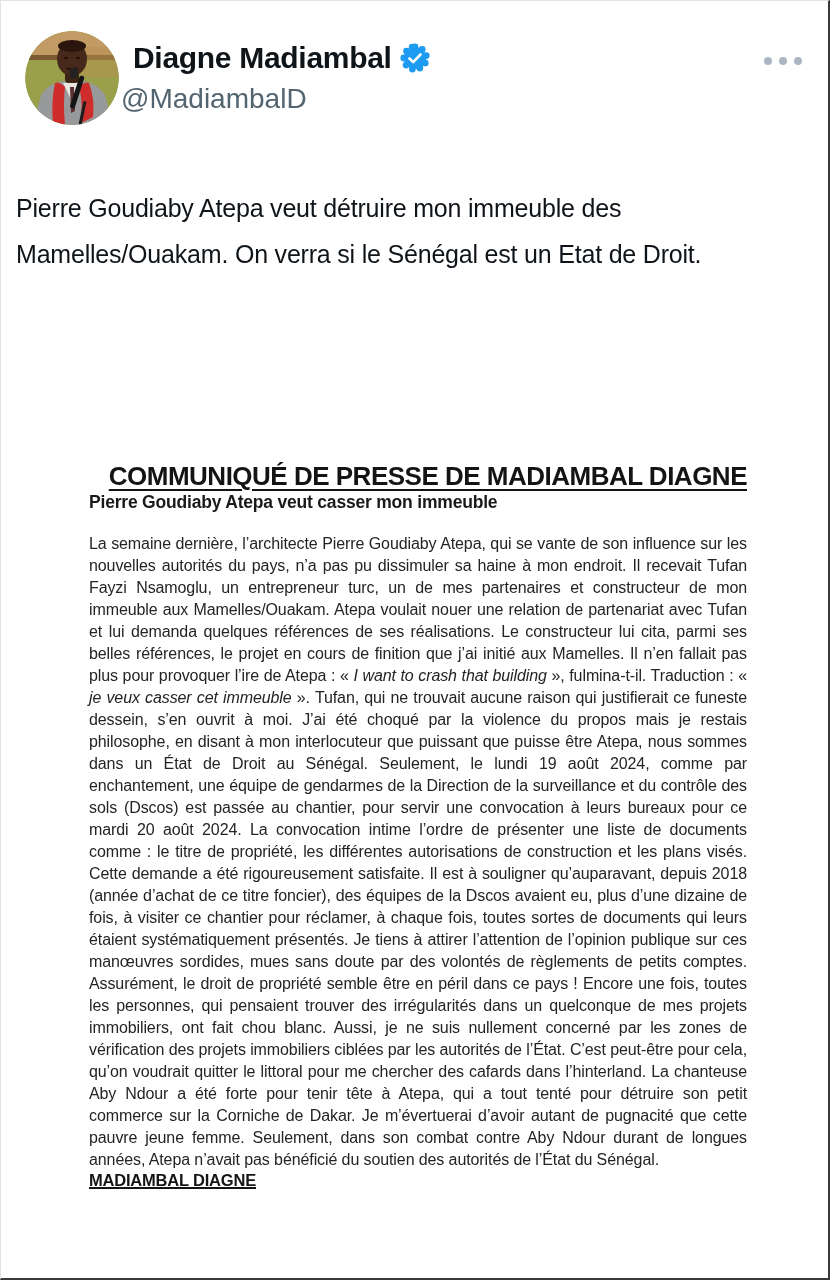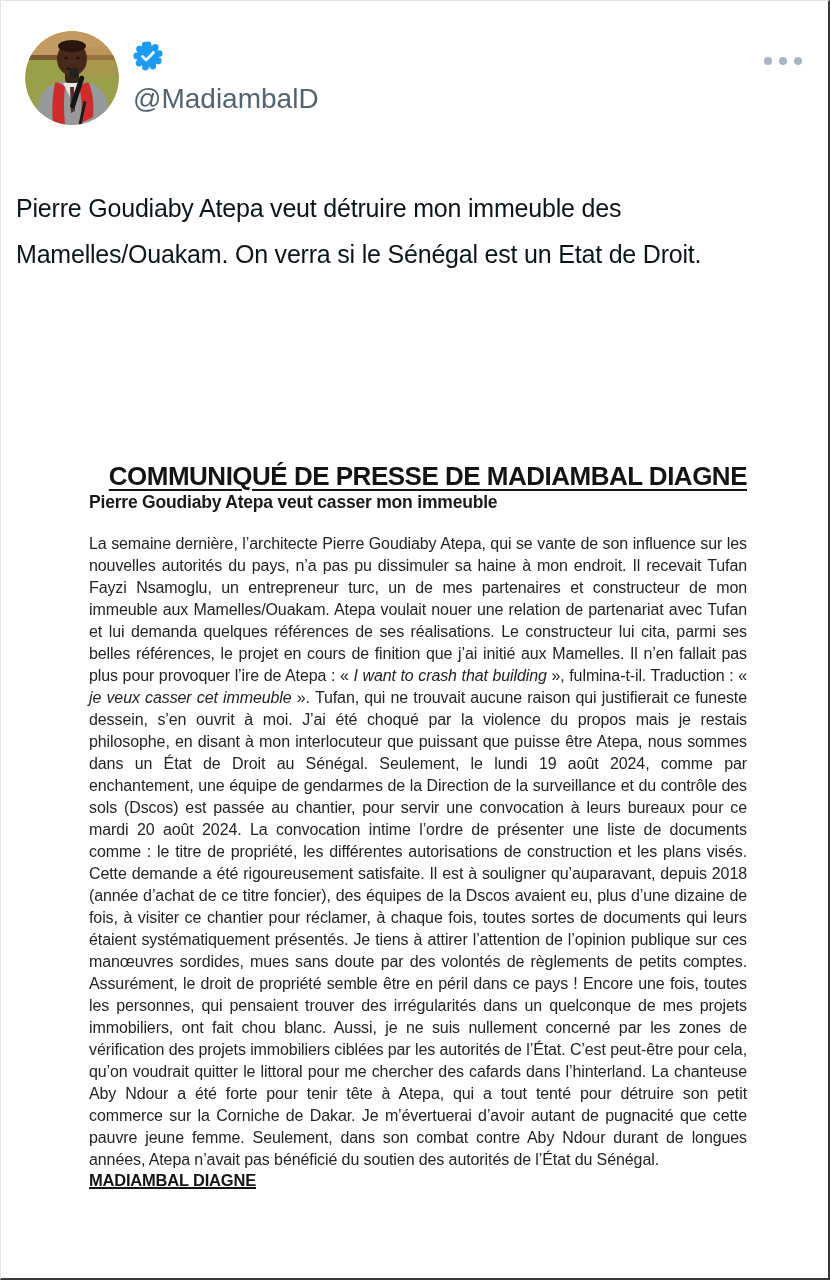--- a/index.html
+++ b/index.html
@@ -15,21 +15,21 @@
     overflow:hidden;cursor:pointer;
   }
   .author-name-row{
     position:absolute;left:132px;top:40px;display:flex;align-items:center;gap:8px;
   }
   .author-name{
     font-size:30px;font-weight:700;color:#0f1419;letter-spacing:-0.3px;cursor:pointer;
   }
   .verified{width:30px;height:30px;display:inline-block;}
   .author-handle{
-    position:absolute;left:132px;top:82px;font-size:28px;color:#536471;cursor:pointer;
+    position:absolute;left:120px;top:82px;font-size:28px;color:#536471;cursor:pointer;
   }
   .more-btn{
     position:absolute;right:22px;top:52px;display:flex;gap:7px;cursor:pointer;padding:4px;
   }
   .more-btn .dot{width:8px;height:8px;border-radius:50%;background:#a9b6c2;}
   
   .tweet-text{
     position:absolute;left:15px;top:184px;width:800px;
     font-size:25px;line-height:46px;color:#0f1419;letter-spacing:-0.2px;
   }
@@ -90,20 +90,21 @@
         <path d="M42 37 Q47 40 52 37" stroke="#1d0f08" stroke-width="1.6" fill="none"></path>
 
         <rect x="50" y="44" width="5" height="34" rx="2" transform="rotate(18 52 60)" fill="#161616"></rect>
         <ellipse cx="49" cy="42" rx="4.5" ry="5.5" fill="#222"></ellipse>
         <rect x="56" y="70" width="3" height="26" transform="rotate(12 57 82)" fill="#1c1c1c"></rect>
       </g>
     </svg>
   </div>
 
   <div class="author-name-row">
+    <span class="author-name">Diagne Madiambal</span>
     <span class="verified">
       <svg width="30" height="30" viewBox="0 0 30 30">
         <g fill="#1d9bf0">
           <circle cx="15" cy="15" r="11"></circle>
           <circle cx="15" cy="3.8" r="3.4"></circle>
             <circle cx="22.2" cy="6.4" r="3.4"></circle>
           <circle cx="26.2" cy="12.6" r="3.4"></circle>
             <circle cx="25.2" cy="19.9" r="3.4"></circle>
           <circle cx="19.8" cy="25" r="3.4"></circle>
             <circle cx="12.4" cy="26" r="3.4"></circle>

